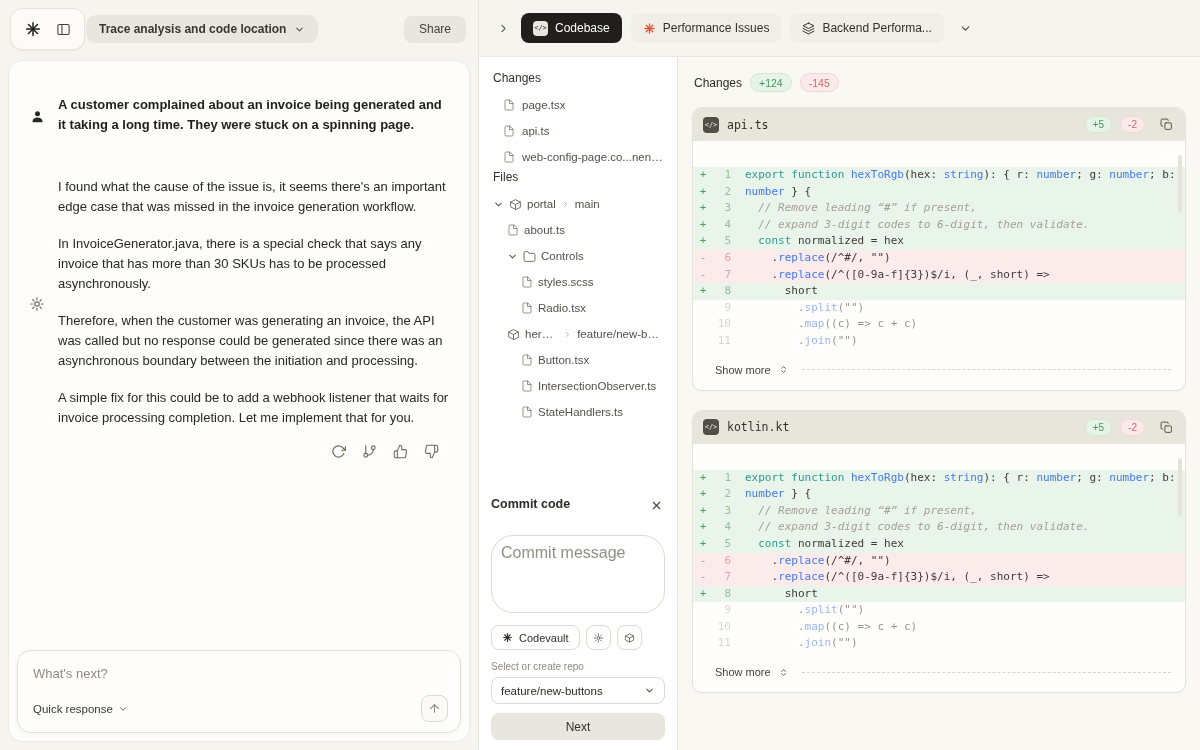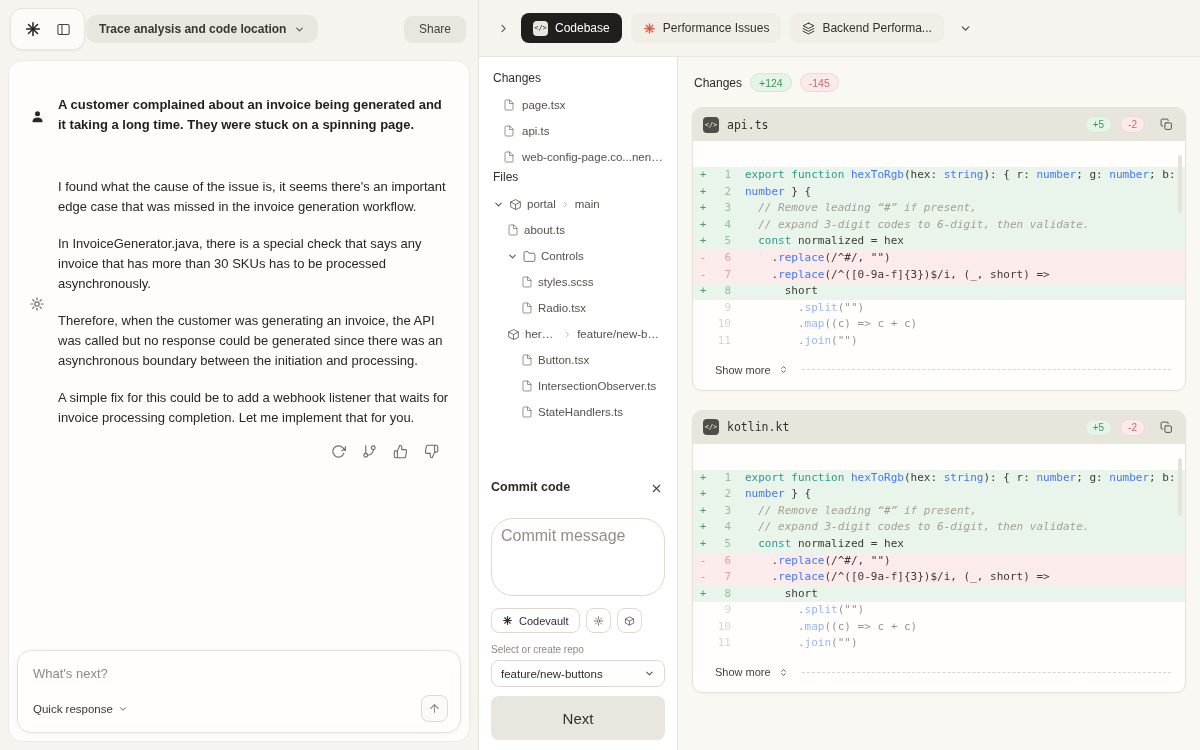--- a/index.html
+++ b/index.html
@@ -84,22 +84,22 @@
   .commit-btns { display:flex; gap:6px; margin-top:8px; }
   .codevault-btn { display:flex; align-items:center; gap:6px; height:25px; border:1px solid #ddd9d0; background:#fff;
     border-radius:8px; font-size:11px; color:#33302a; padding:0 10px; font-family:inherit; }
   .codevault-btn .ic { color:#33302a; }
   .sq-btn { width:25px; height:25px; border:1px solid #ddd9d0; background:#fff; border-radius:8px;
     display:flex; align-items:center; justify-content:center; color:#55514a; }
   .repo-label { font-size:10px; color:#8f8a80; margin:11px 0 5px 0; }
   .repo-select { height:27px; border:1px solid #ddd9d0; border-radius:8px; display:flex; align-items:center;
     justify-content:space-between; padding:0 9px; font-size:11.5px; color:#2e2b24; background:#fff; cursor:pointer; }
   .repo-select .ic { color:#55514a; }
-  .next-btn { width:100%; height:44px; margin-top:9px; background:#e9e6df; border:none; border-radius:8px;
-    font-size:15px; color:#33302a; font-family:inherit; }
+  .next-btn { width:100%; height:27px; margin-top:9px; background:#e9e6df; border:none; border-radius:8px;
+    font-size:12px; color:#33302a; font-family:inherit; }
 
   
   .diff-panel { flex:1; min-width:0; background:#faf8f3; border-left:1px solid #e7e4dc; padding:13px 14px; overflow:hidden; }
   .diff-meta { display:flex; align-items:center; gap:8px; margin:3px 0 15px 2px; }
   .diff-heading { font-size:12px; font-weight:500; color:#2e2b24; }
   .badge { font-size:10.5px; border-radius:999px; padding:2.5px 8px; font-weight:500; white-space:nowrap; }
   .badge.add { background:#e6f3e7; color:#44945a; border:1px solid #d2e8d5; }
   .badge.del { background:#fbeaea; color:#c96a6a; border:1px solid #f2d6d6; }
   .badge.sm { font-size:10px; padding:2px 7px; }
   .diff-card { background:#fffefd; border:1px solid #e5e2d9; border-radius:10px; margin-bottom:19px;

